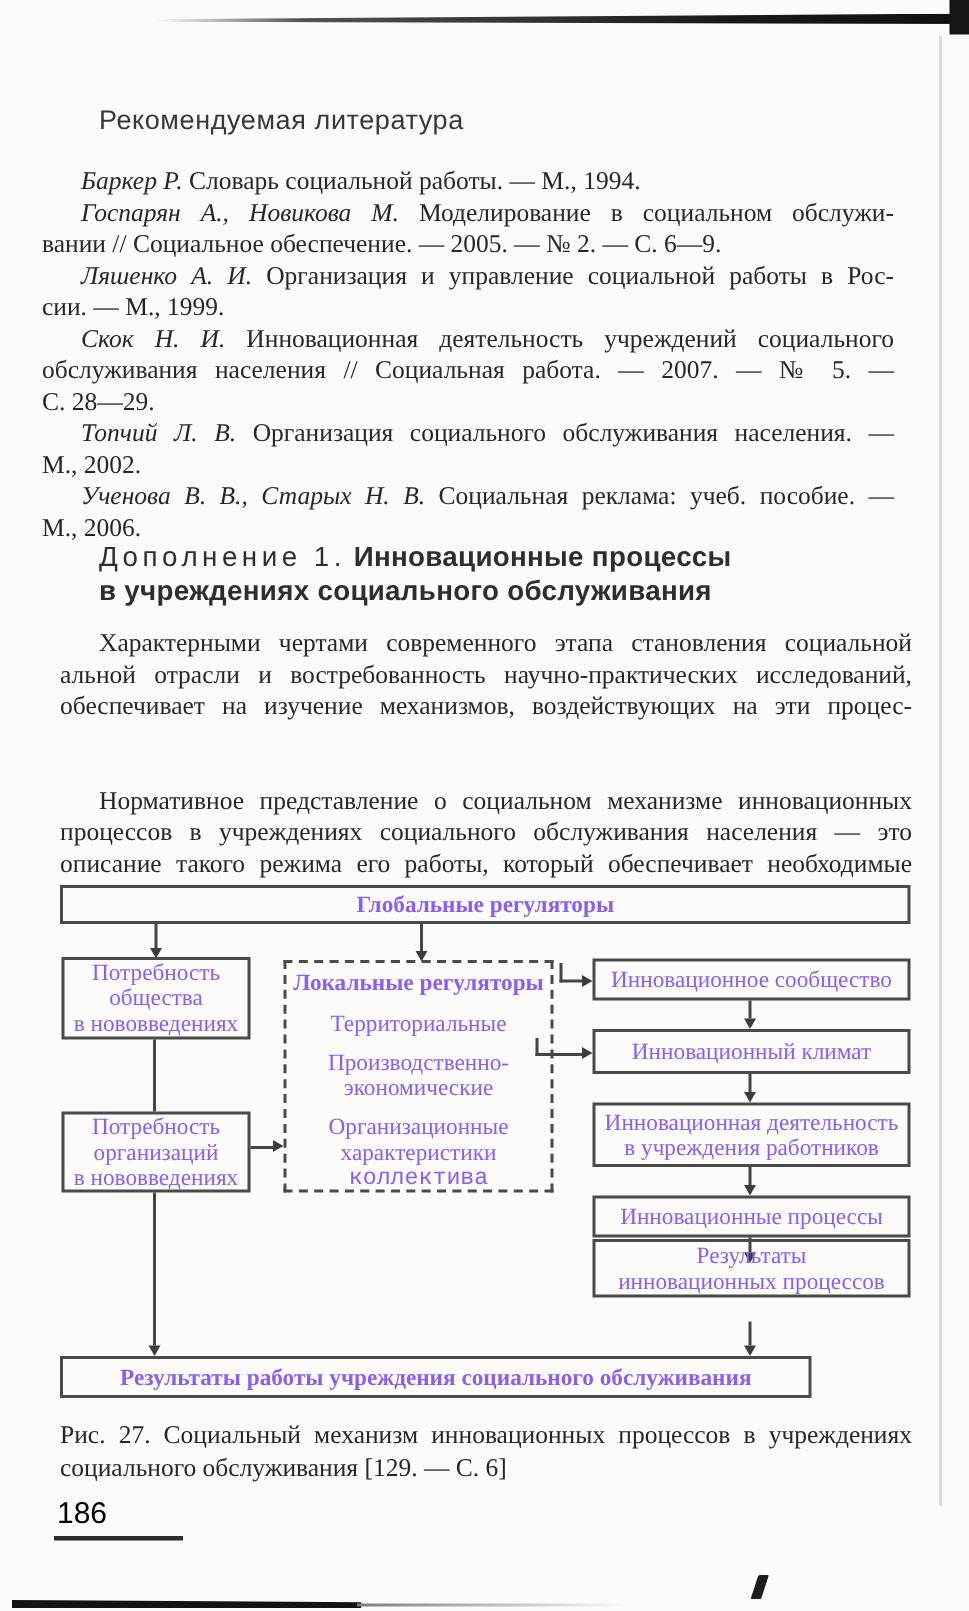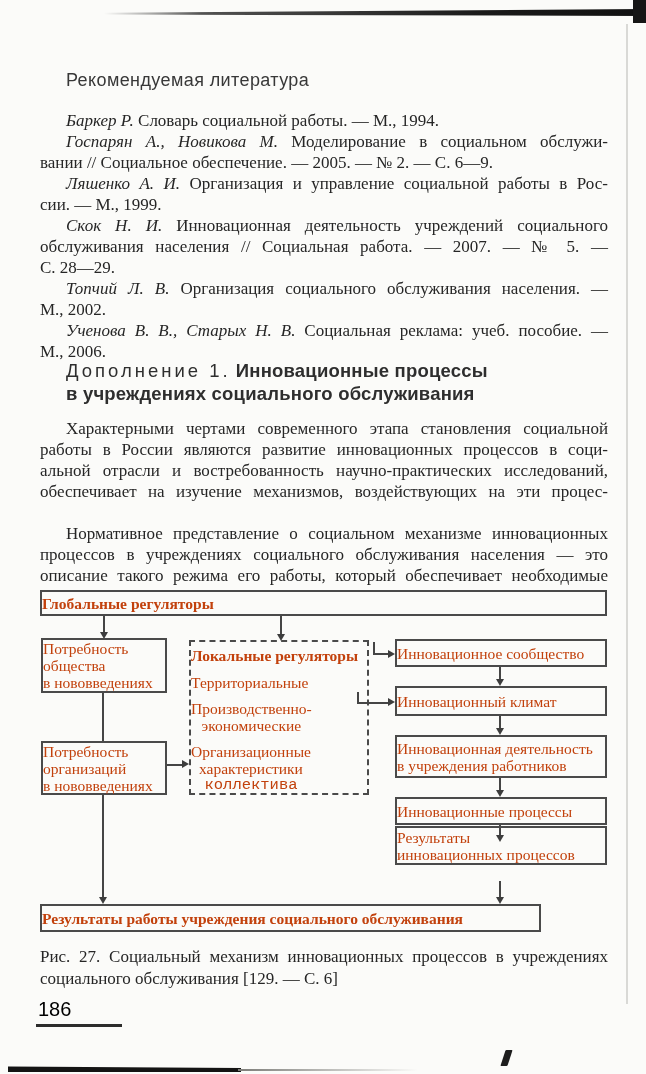--- a/index.html
+++ b/index.html
@@ -19,22 +19,22 @@
 
   
   .litheader{position:absolute;left:66px;top:70px;font-size:18px;letter-spacing:0.4px;color:#383838;}
   .supp{position:absolute;left:66px;top:359px;font-size:18.5px;line-height:23px;color:#2e2e2e;}
   .supp .label{font-weight:400;letter-spacing:3px;}
   .supp b{letter-spacing:0.2px;}
 
   
   #diagram{position:absolute;left:36px;top:588px;width:578px;height:350px;}
   .bx{position:absolute;border:2px solid #4a4a4a;box-sizing:border-box;
-      display:flex;flex-direction:column;align-items:flex-start;justify-content:center;
-      text-align:center;font-size:15.5px;line-height:17px;color:#c2410c;}
+      display:flex;flex-direction:column;align-items:center;justify-content:center;
+      text-align:center;font-size:15.5px;line-height:17px;color:#8b5cf6;}
   .bx.bold{font-weight:bold;}
   .bx.dashedbx{border:2px dashed #4a4a4a;justify-content:flex-start;}
   .vl{position:absolute;width:2px;background:#454545;}
   .hl{position:absolute;height:2px;background:#454545;}
   .ah-d{position:absolute;width:0;height:0;border-left:4px solid transparent;border-right:4px solid transparent;border-top:7px solid #3d3d3d;}
   .ah-r{position:absolute;width:0;height:0;border-top:4px solid transparent;border-bottom:4px solid transparent;border-left:7px solid #3d3d3d;}
   .litem{display:block;margin-top:9px;line-height:17px;}
   .ltitle{display:block;margin-top:5px;font-weight:bold;line-height:18px;}
 
   
@@ -51,21 +51,21 @@
   #art-bottombar{position:absolute;left:8px;top:1066px;width:233px;height:6px;background:#141414;
     clip-path:polygon(0 10%,100% 35%,100% 100%,0 100%);}
   #art-bottomfade{position:absolute;left:238px;top:1069px;width:180px;height:2px;background:linear-gradient(to right,#7d7d79,rgba(125,125,121,0));}
   #art-penmark{position:absolute;left:503px;top:1050px;width:7px;height:16px;background:#1d1d1d;transform:skewX(-18deg);border-radius:1px;}
 </style>
 </head>
 <body>
 
 <div class="litheader sans">Рекомендуемая литература</div>
 
-<div class="txtblock" style="left:40px;top:110px;">
+<div class="txtblock" style="left:28px;top:110px;">
   <div class="ln end ind"><span class="it">Баркер Р.</span><span> Словарь социальной работы. — М., 1994.</span></div>
   <div class="ln ind"><span class="it">Госпарян А., Новикова М.</span><span> Моделирование в социальном обслужи-</span></div>
   <div class="ln end"><span>вании // Социальное обеспечение. — 2005. — № 2. — С. 6—9.</span></div>
   <div class="ln ind"><span class="it">Ляшенко А. И.</span><span> Организация и управление социальной работы в Рос-</span></div>
   <div class="ln end"><span>сии. — М., 1999.</span></div>
   <div class="ln ind"><span class="it">Скок Н. И.</span><span> Инновационная деятельность учреждений социального</span></div>
   <div class="ln"><span>обслуживания населения // Социальная работа. — 2007. — № 5. —</span></div>
   <div class="ln end"><span>С. 28—29.</span></div>
   <div class="ln ind"><span class="it">Топчий Л. В.</span><span> Организация социального обслуживания населения. —</span></div>
   <div class="ln end"><span>М., 2002.</span></div>
@@ -73,21 +73,20 @@
   <div class="ln end"><span>М., 2006.</span></div>
 </div>
 
 <div class="supp sans">
   <div><span class="label">Дополнение 1.</span> <b>Инновационные процессы</b></div>
   <div><b>в учреждениях социального обслуживания</b></div>
 </div>
 
 <div class="txtblock" style="left:40px;top:418px;">
   <div class="ln ind">Характерными чертами современного этапа становления социальной</div>
-  <div class="ln">работы в России являются развитие инновационных процессов в соци-</div>
   <div class="ln">альной отрасли и востребованность научно-практических исследований,</div>
   <div class="ln">обеспечивает на изучение механизмов, воздействующих на эти процес-</div>
 </div>
 <div class="txtblock" style="left:40px;top:523px;">
   <div class="ln ind">Нормативное представление о социальном механизме инновационных</div>
   <div class="ln">процессов в учреждениях социального обслуживания населения — это</div>
   <div class="ln">описание такого режима его работы, который обеспечивает необходимые</div>
 </div>
 
 <div id="diagram">

